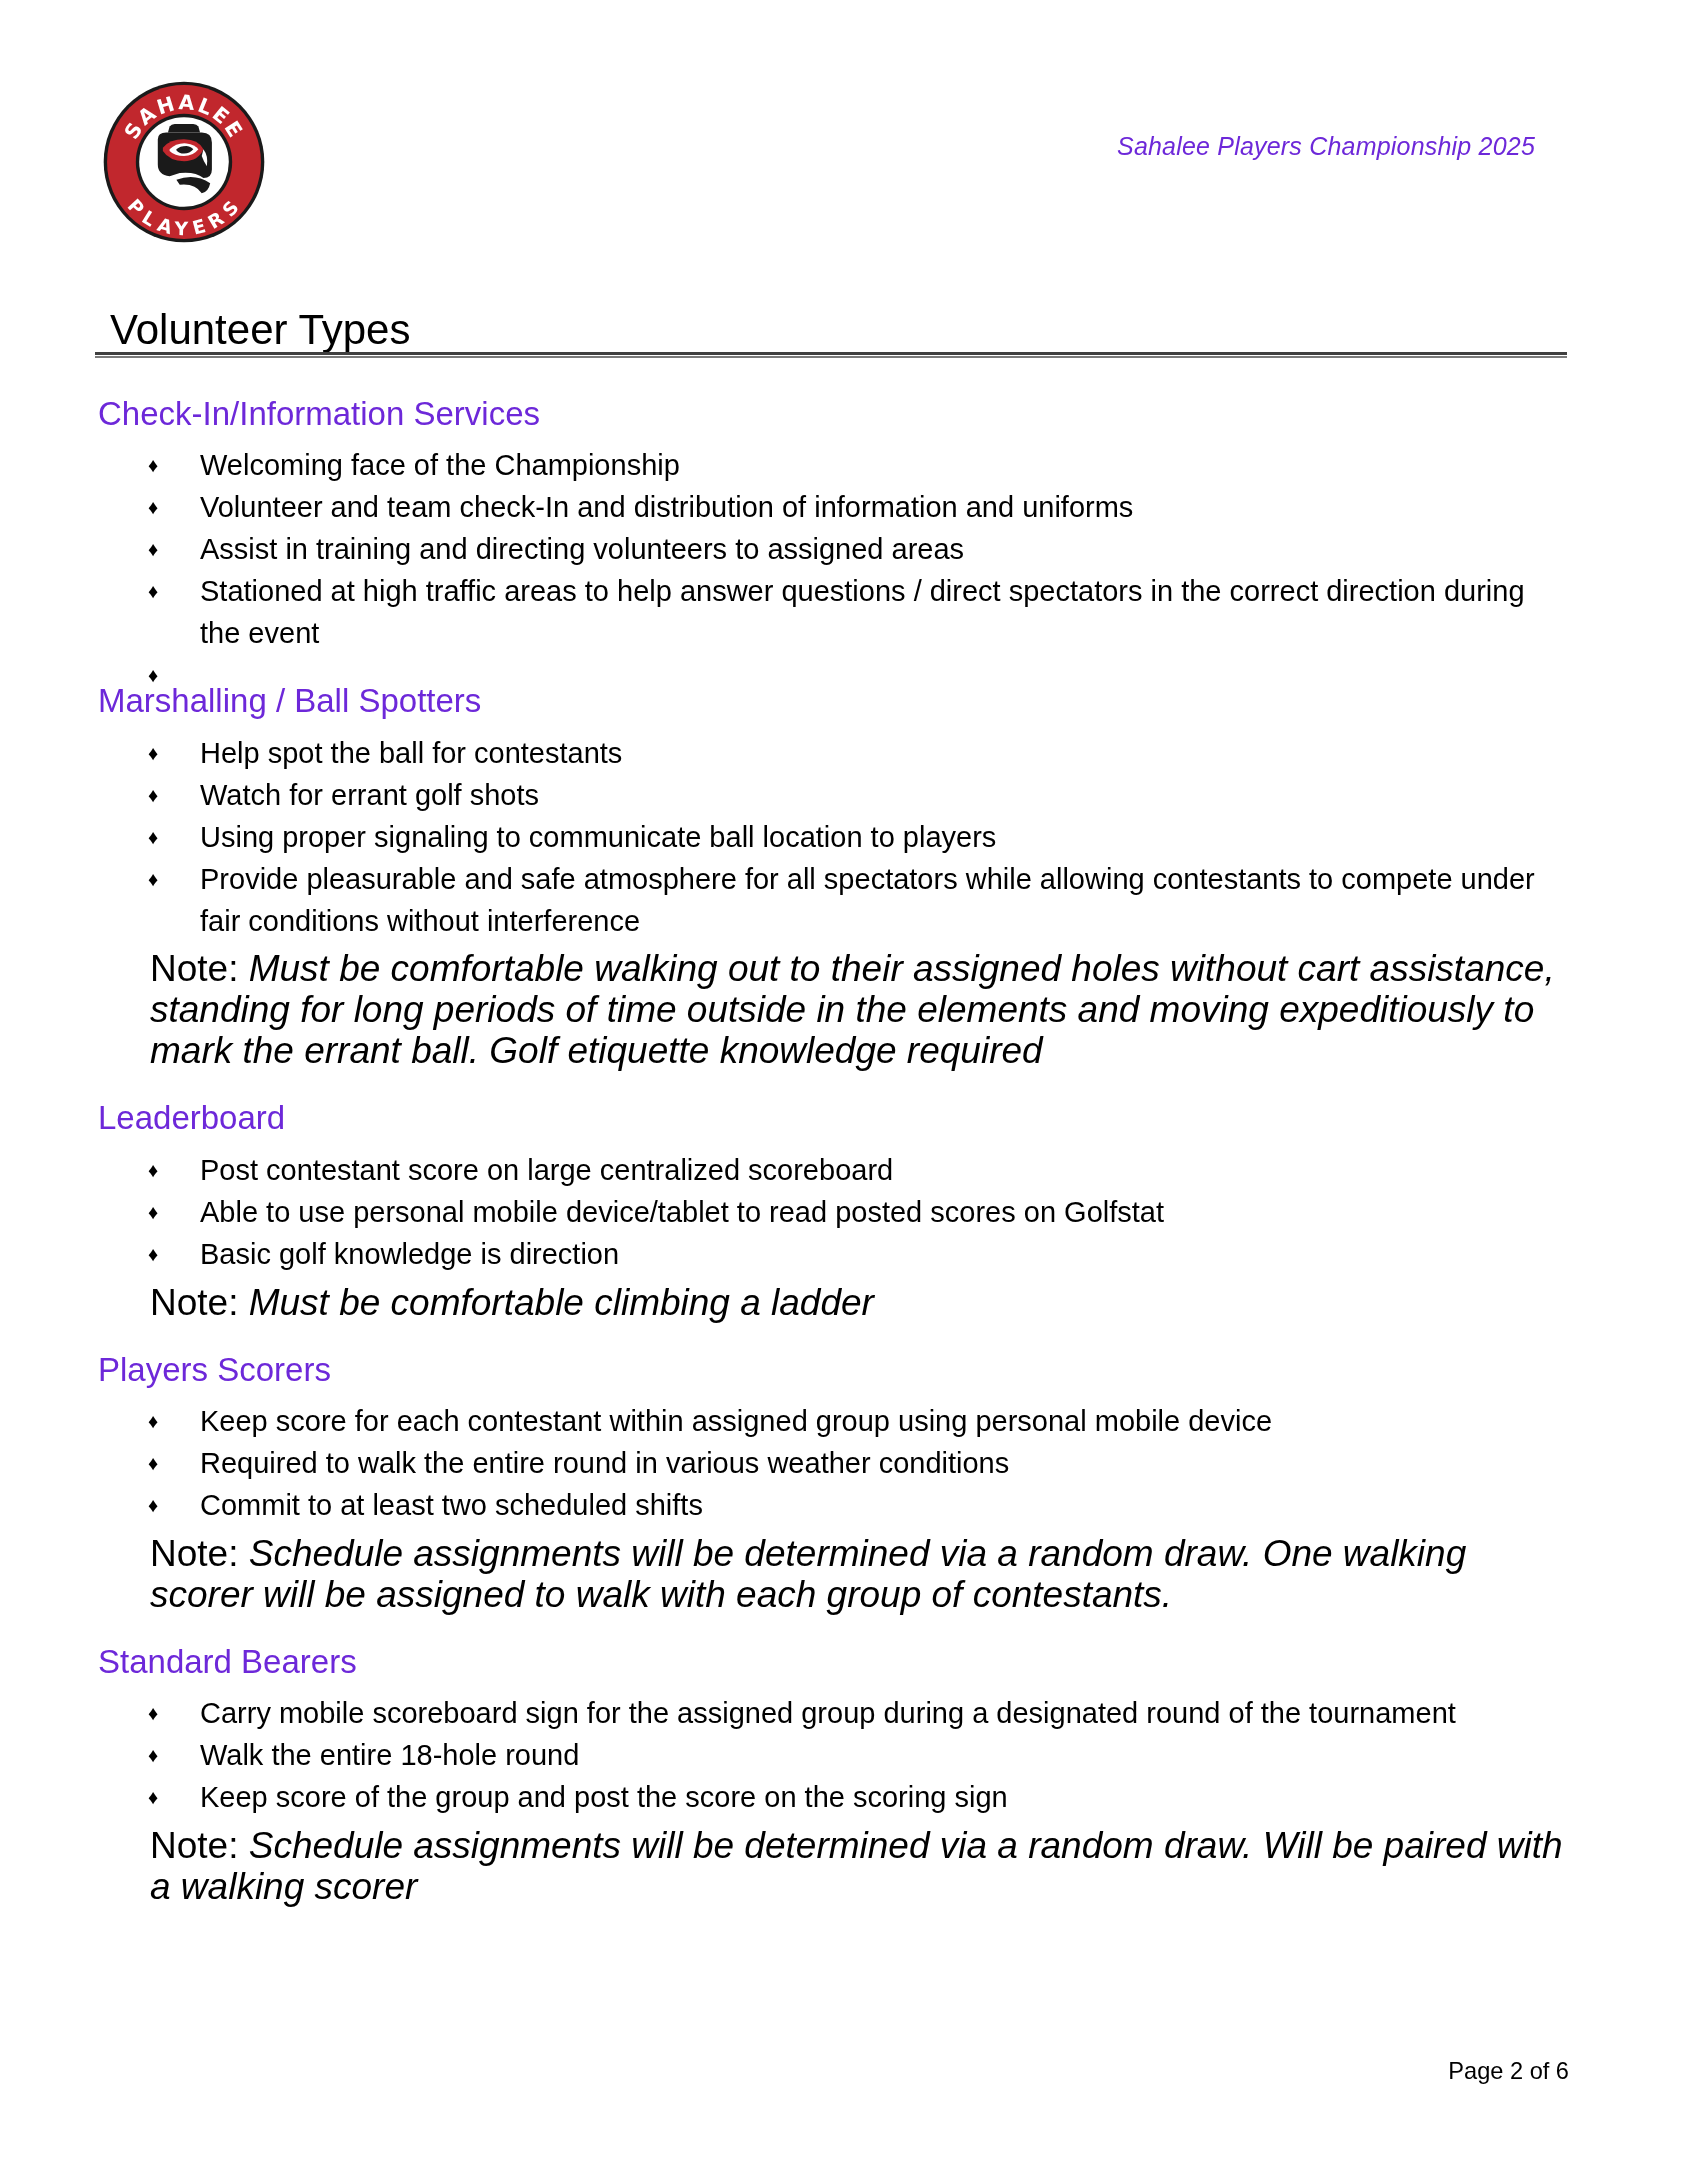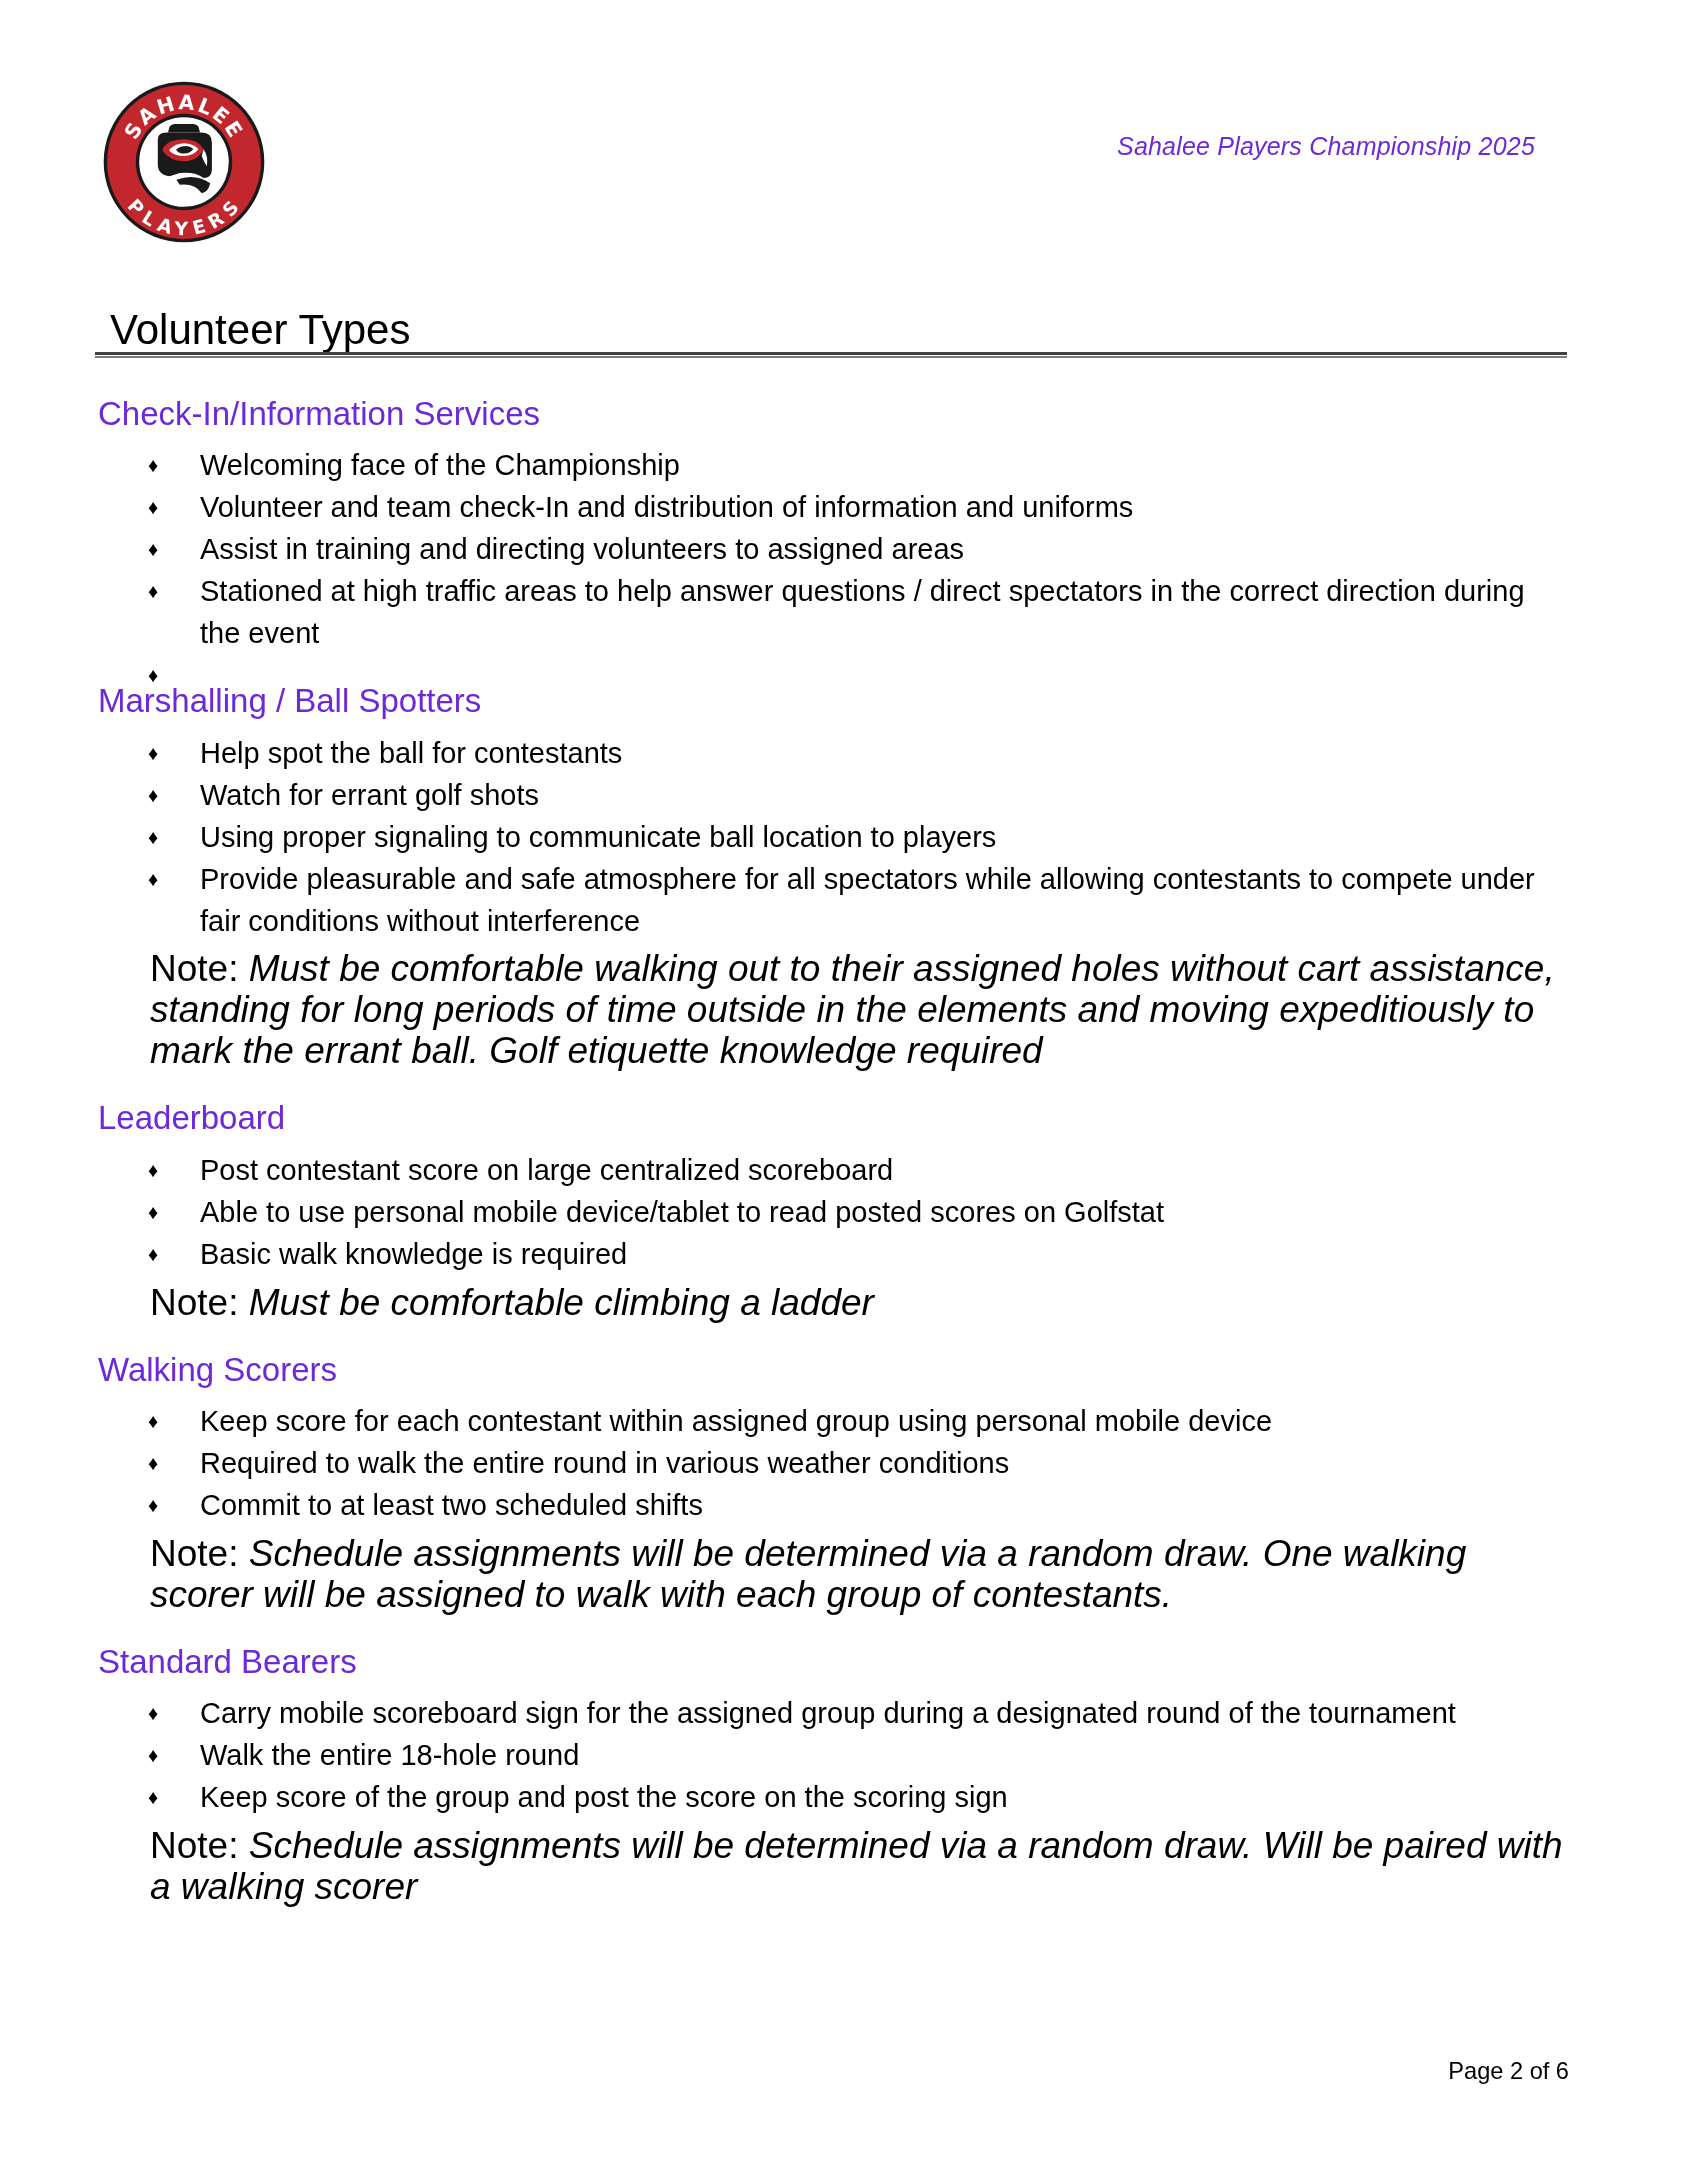--- a/index.html
+++ b/index.html
@@ -80,27 +80,27 @@
       <li><span class="diamond">♦</span><span>Provide pleasurable and safe atmosphere for all spectators while allowing contestants to compete under fair conditions without interference</span></li>
     </ul>
     <p class="note"><span>Note:</span> <span class="note-text">Must be comfortable walking out to their assigned holes without cart assistance, standing for long periods of time outside in the elements and moving expeditiously to mark the errant ball. Golf etiquette knowledge required</span></p>
   </div>
 
   <div class="section">
     <h2 class="section-heading">Leaderboard</h2>
     <ul class="bullets">
       <li><span class="diamond">♦</span><span>Post contestant score on large centralized scoreboard</span></li>
       <li><span class="diamond">♦</span><span>Able to use personal mobile device/tablet to read posted scores on Golfstat</span></li>
-      <li><span class="diamond">♦</span><span>Basic walk knowledge is required</span></li>
+      <li><span class="diamond">♦</span><span>Basic golf knowledge is direction</span></li>
     </ul>
     <p class="note"><span>Note:</span> <span class="note-text">Must be comfortable climbing a ladder</span></p>
   </div>
 
   <div class="section">
-    <h2 class="section-heading">Walking Scorers</h2>
+    <h2 class="section-heading">Players Scorers</h2>
     <ul class="bullets">
       <li><span class="diamond">♦</span><span>Keep score for each contestant within assigned group using personal mobile device</span></li>
       <li><span class="diamond">♦</span><span>Required to walk the entire round in various weather conditions</span></li>
       <li><span class="diamond">♦</span><span>Commit to at least two scheduled shifts</span></li>
     </ul>
     <p class="note"><span>Note:</span> <span class="note-text">Schedule assignments will be determined via a random draw. One walking scorer will be assigned to walk with each group of contestants.</span></p>
   </div>
 
   <div class="section">
     <h2 class="section-heading">Standard Bearers</h2>

